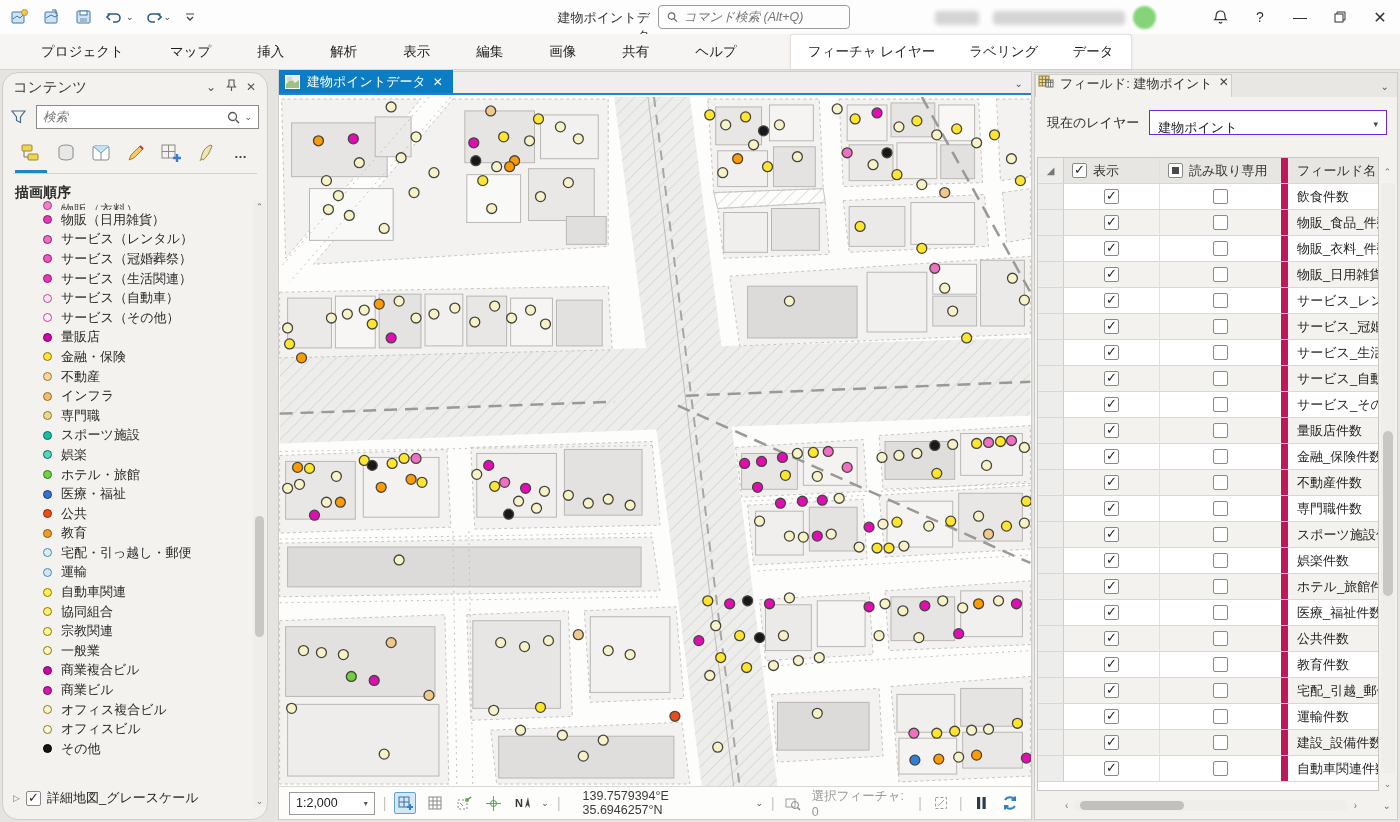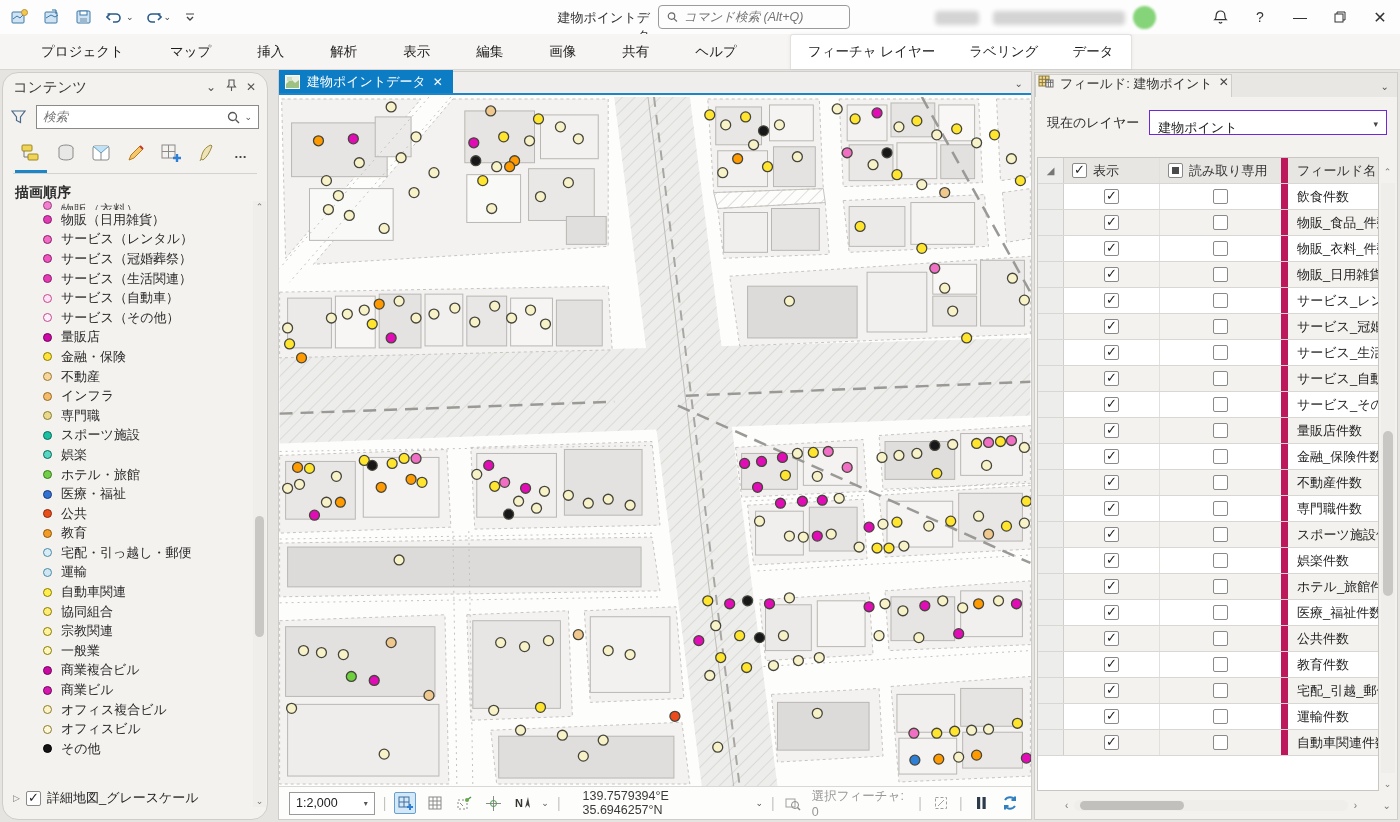--- a/index.html
+++ b/index.html
@@ -1108,20 +1108,30 @@
           <div class="ft-c3">運輸件数</div>
         </div>
         <div class="ft-row">
           <div class="ft-sel"></div>
           <div class="ft-c1">
             <span class="cb checked"></span>
           </div>
           <div class="ft-c2">
             <span class="cb"></span>
           </div>
+          <div class="ft-c3">建設_設備件数</div>
+        </div>
+        <div class="ft-row">
+          <div class="ft-sel"></div>
+          <div class="ft-c1">
+            <span class="cb checked"></span>
+          </div>
+          <div class="ft-c2">
+            <span class="cb"></span>
+          </div>
           <div class="ft-c3">自動車関連件数</div>
         </div>
       </div>
   </div>
 
   <div id="fp-vscroll">
     <span class="scroll-chev" style="top:-16px;">⌃</span>
     <span class="thumb"></span>
     <span class="scroll-chev" style="bottom:-16px;">⌄</span>
   </div>

